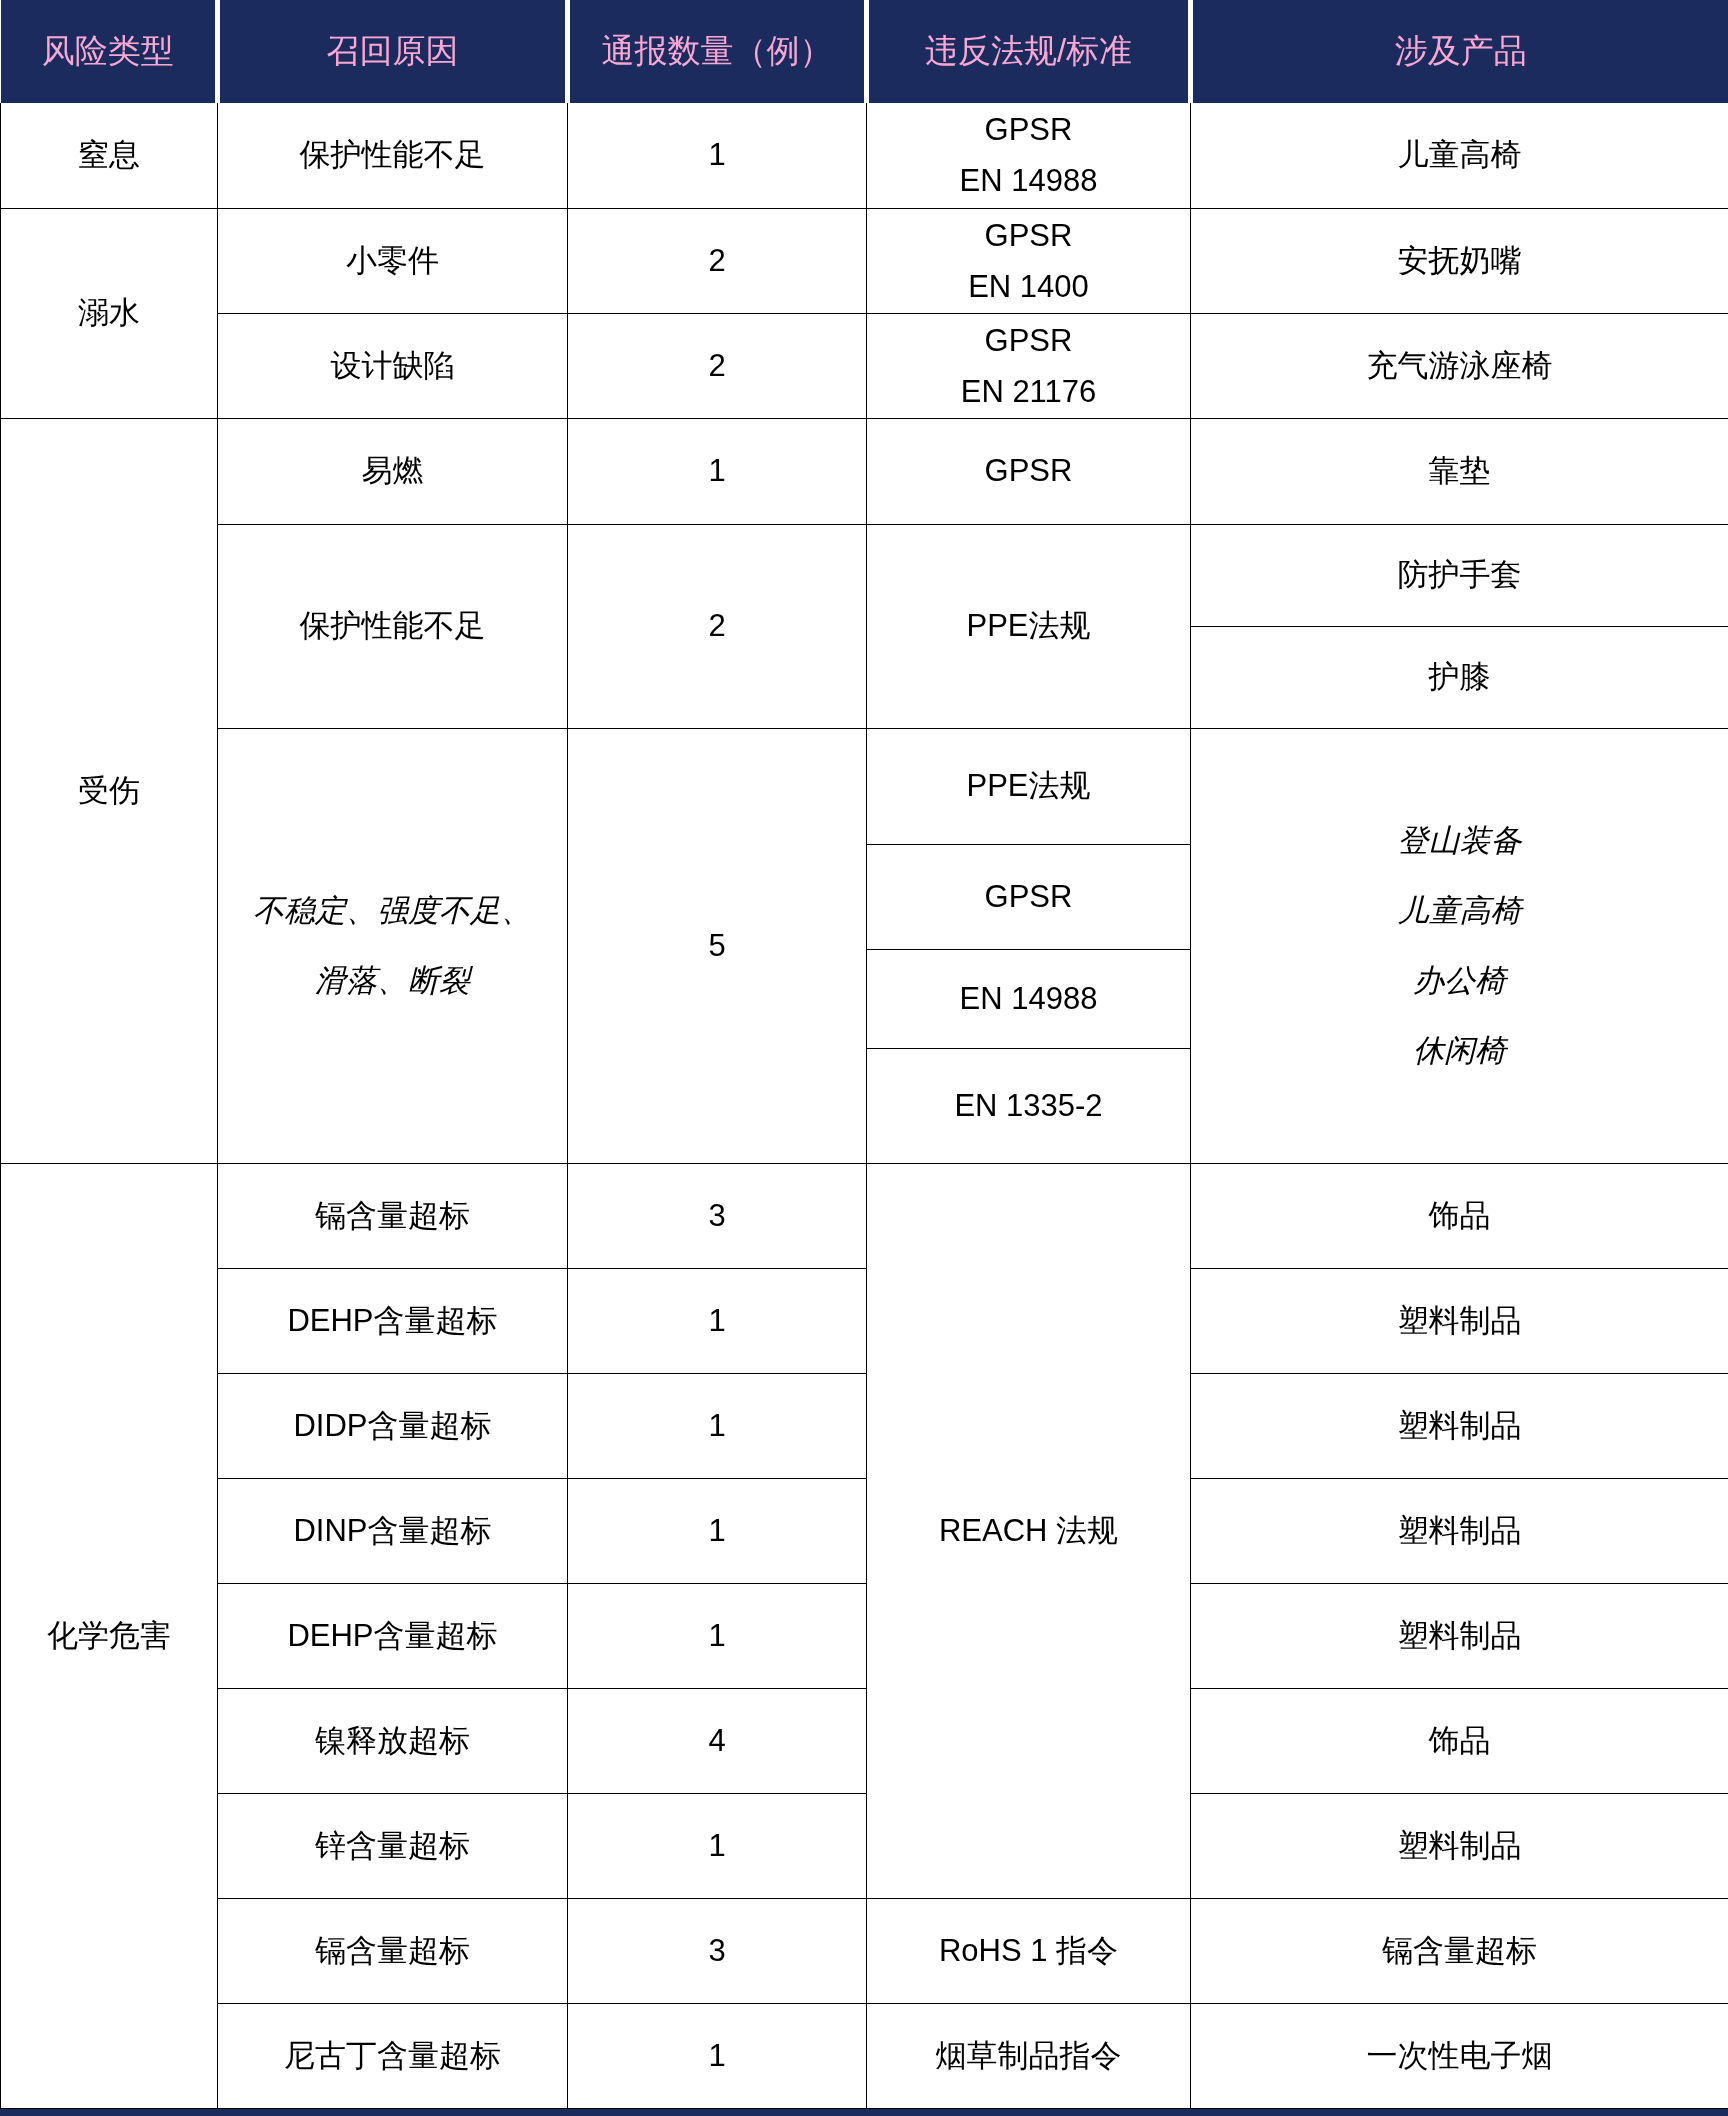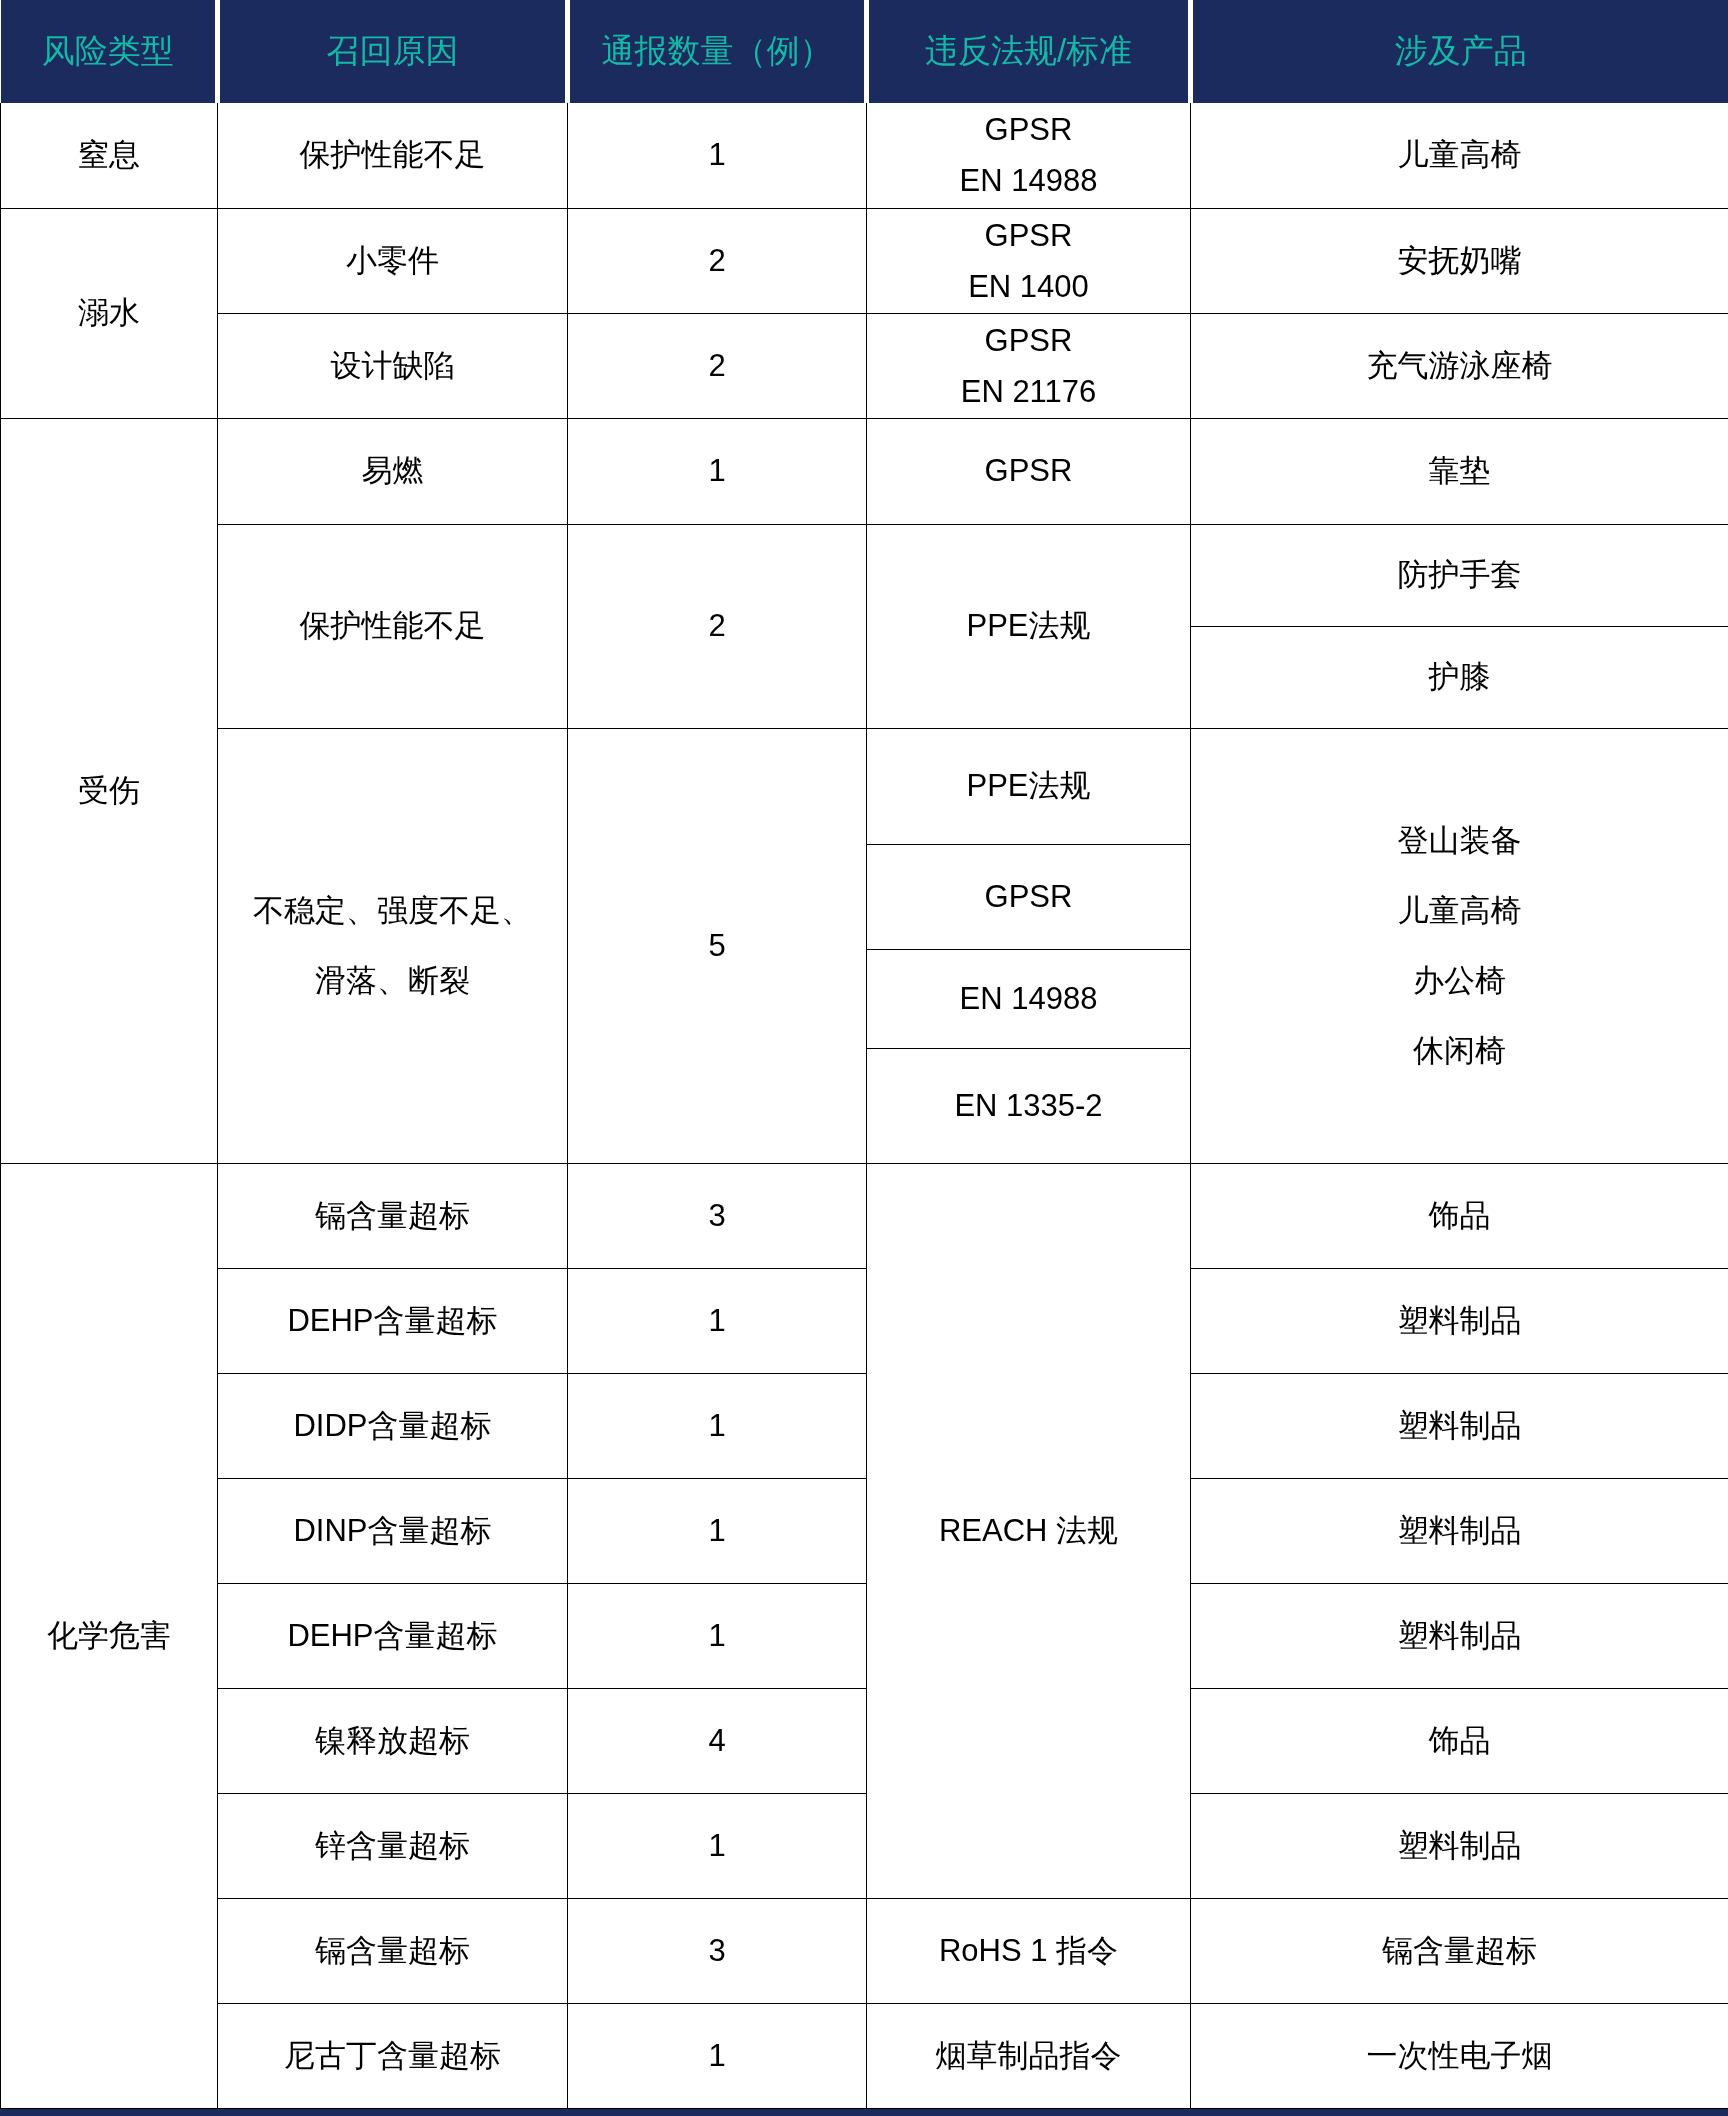--- a/index.html
+++ b/index.html
@@ -1,28 +1,28 @@
 <!DOCTYPE html>
 <html style="font-size:13.2px"><head>
 <meta charset="utf-8">
 <style>
   html,body{margin:0;padding:0;background:#ffffff;}
   body{width:1728px;font-family:"Liberation Sans","DejaVu Sans",sans-serif;}
   .page{width:1728px;}
   table.recall{border-collapse:collapse;table-layout:fixed;width:1728px;}
-  th{background:#1b2b5e;color:#14b8a6;font-size:33px;font-weight:500;height:103px;
+  th{background:#1b2b5e;color:#f9a8d4;font-size:33px;font-weight:500;height:103px;
      border:0;border-left:5px solid #ffffff;text-align:center;vertical-align:middle;padding:0;}
   th:first-child{border-left:0;}
   td{border:1.7px solid #000000;background:#ffffff;color:#000000;font-size:31px;
      text-align:center;vertical-align:middle;padding:0 6.6px;overflow:hidden;}
   tr.h127{height:105px;} tr.h128{height:106px;} tr.h124{height:102px;}
   tr.h140{height:116px;} tr.h120{height:99px;} tr.h139{height:115px;}
   td.nt{border-top:0;}
   .stack2 div{line-height:51px;}
-  .stack85 div{line-height:70px;}
+  .stack85 div{line-height:70px;font-style:italic;}
   .bottom-bar{width:1728px;height:8.3px;background:#1b2b5e;}
 </style>
 </head>
 <body>
 
 <div class="page">
   <table class="recall">
     <colgroup>
       <col style="width:217px">
         <col style="width:350px">

